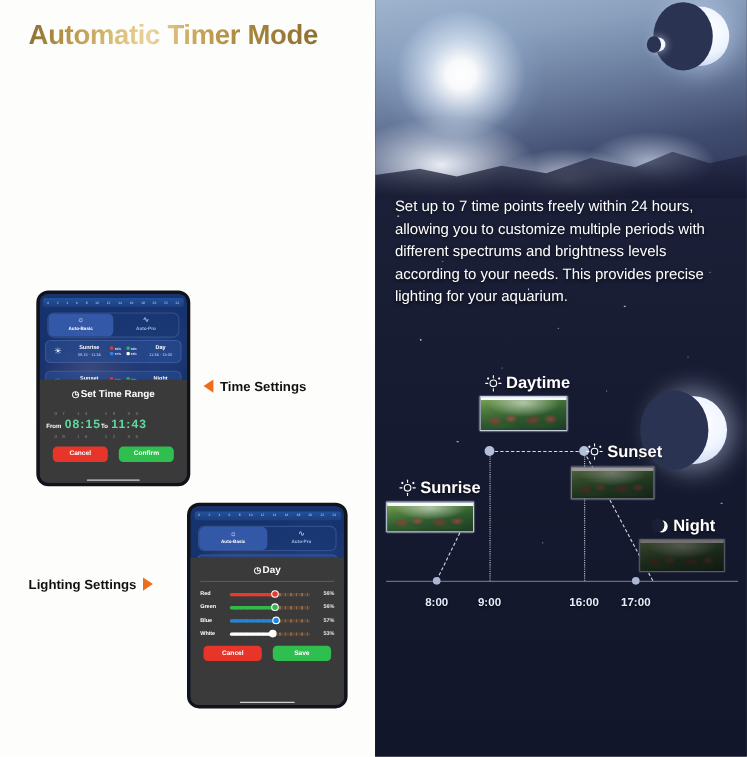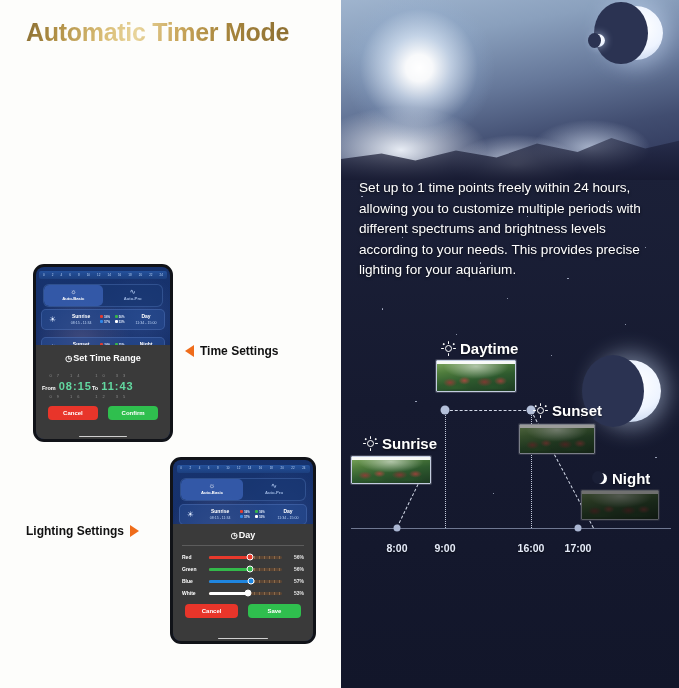--- a/index.html
+++ b/index.html
@@ -400,21 +400,21 @@
                 <i class="dot" style="background:#ffffff"></i>
                 <b>53%</b>
               </span>
           </div>
           <div class="cellEnd">
             <div class="nm">Day</div>
             <div class="tm">11:34 - 15:00</div>
           </div>
         </div>
 
-        <div class="sheet" style="height:117px;">
+        <div class="sheet" style="height:134px;">
           <div class="shead" style="padding:6px 0 5px;">
             <span class="clk">◷</span><span>Day</span>
           </div>
           <div class="divider"></div>
           <div class="slist">
 
             <div class="srow">
               <span class="slab">Red</span>
               <span class="track">
                 <i class="fill" style="width:56%; background:#e8392c;"></i>
@@ -490,21 +490,21 @@
           <i style="left:45%;top:62%"></i>
       </div>
     </div>
 
     <div id="sky">
       <div id="mtn"></div>
       <div class="moonbig" style="right:16px; top:6px;"></div>
       <div class="moonbig" style="width:13px;height:13px;right:74px;top:34px;box-shadow:0 0 7px 2px rgba(210,228,255,.4);"></div>
     </div>
 
-    <p id="desc">Set up to 1 time points freely within 24 hours, allowing you to customize multiple periods with different spectrums and brightness levels according to your needs. This provides precise lighting for your aquarium.</p>
+    <p id="desc">Set up to 7 time points freely within 24 hours, allowing you to customize multiple periods with different spectrums and brightness levels according to your needs. This provides precise lighting for your aquarium.</p>
 
     <div class="moonbig" style="width:62px;height:62px;right:18px;top:360px;"></div>
 
     <div id="chart">
 
       <div id="axis"></div>
 
       <div class="vdot" style="left:104px; top:80px; height:118px;"></div>
       <div class="vdot" style="left:190px; top:80px; height:118px;"></div>
 

